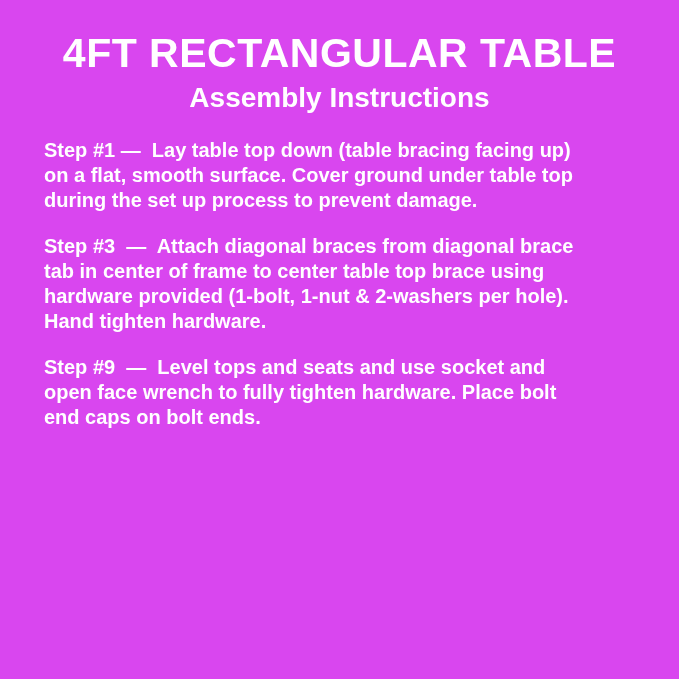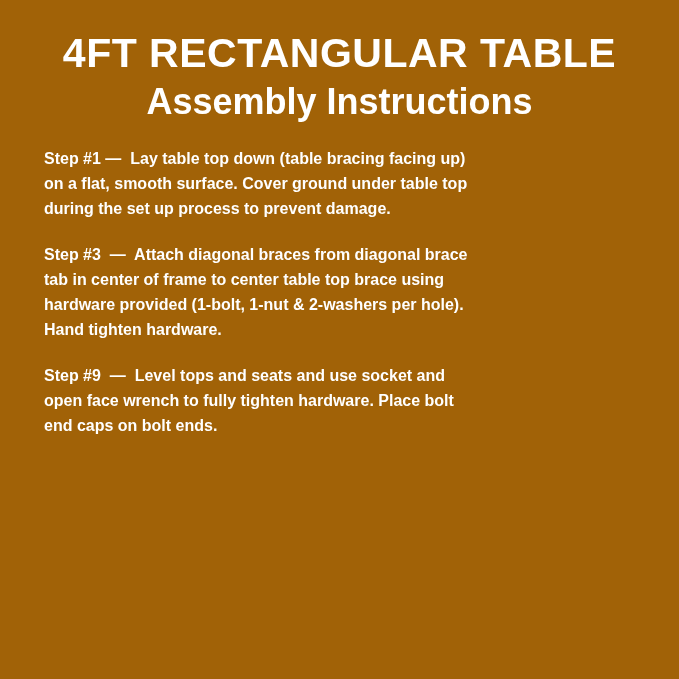--- a/index.html
+++ b/index.html
@@ -4,50 +4,50 @@
 <style>
   html, body {
     margin: 0;
     padding: 0;
     background: #000000;
   }
   .poster {
     position: relative;
     width: 679px;
     height: 679px;
-    background: #a16207;
+    background: #d946ef;
     color: #ffffff;
     font-family: "Liberation Sans", "DejaVu Sans", sans-serif;
     font-weight: bold;
     overflow: hidden;
     box-sizing: border-box;
   }
   .header {
     padding-top: 33px;
     text-align: center;
   }
   .title {
     font-size: 41px;
     line-height: 1.0;
     letter-spacing: 0.5px;
     margin: 0;
     font-weight: bold;
   }
   .subtitle {
-    font-size: 36px;
+    font-size: 28px;
     line-height: 1.0;
     margin: 10px 0 0 0;
     font-weight: bold;
   }
   .steps {
     margin-top: 26px;
     padding: 0 34px 0 44px;
   }
   .step {
-    font-size: 16px;
+    font-size: 20px;
     line-height: 25px;
     margin: 0 0 21px 0;
     white-space: pre-wrap;
     font-weight: bold;
   }
 </style>
 </head>
 <body>
 
 <div class="poster">

